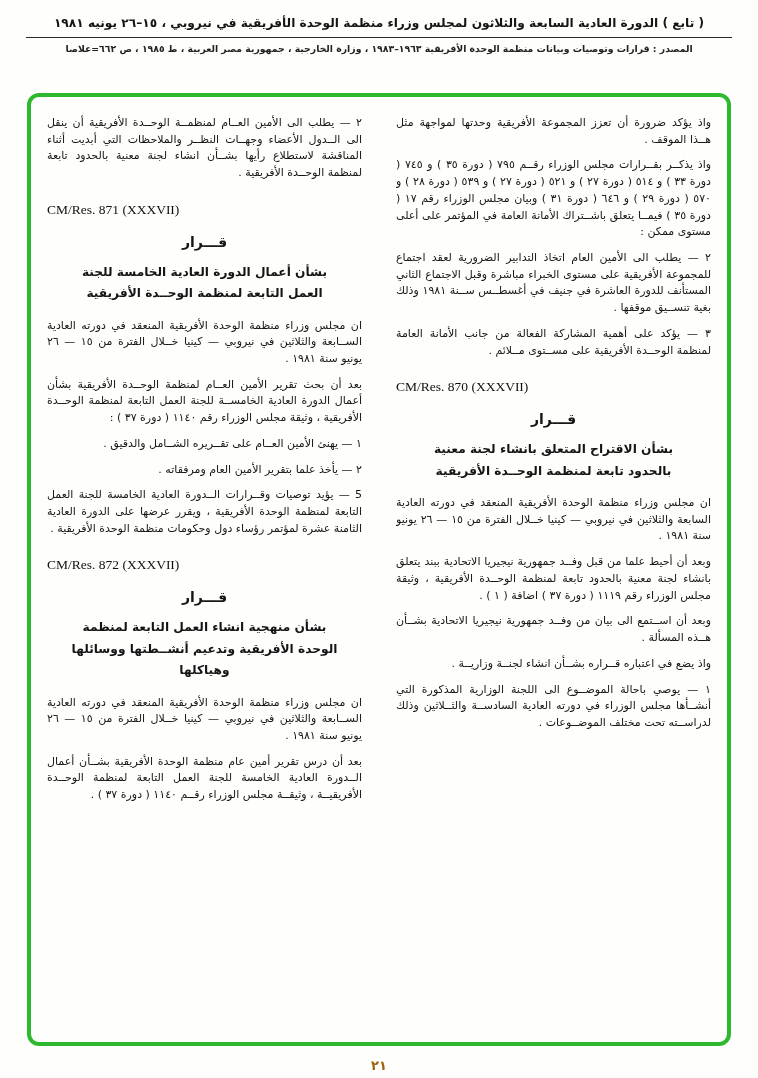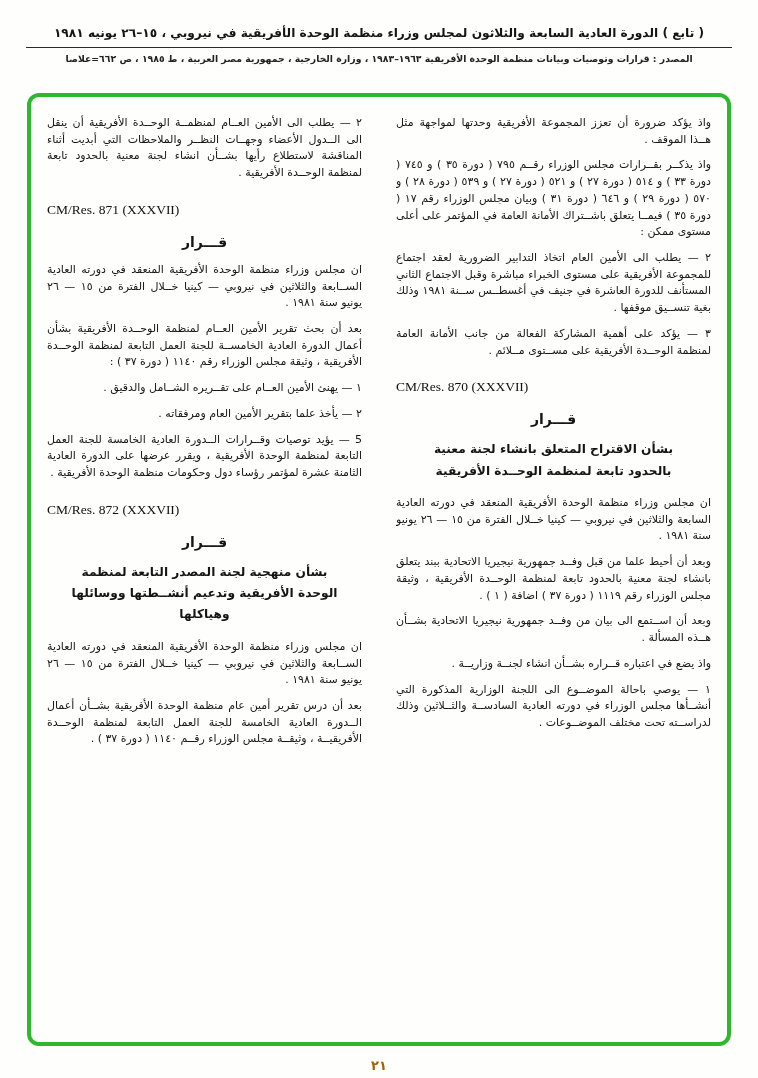--- a/index.html
+++ b/index.html
@@ -15,21 +15,21 @@
     height: 1078px;
     background: #fefefc;
     color: #151515;
     overflow: hidden;
   }
 
   
   .header {
     direction: rtl;
     text-align: center;
-    padding-top: 26px;
+    padding-top: 16px;
   }
   .header-line1 {
     font-size: 12.2px;
     font-weight: bold;
     letter-spacing: 0.2px;
   }
   .header-divider {
     border: none;
     border-top: 1.5px solid #2a2a2a;
     margin: 7px 26px 5px 26px;
@@ -138,28 +138,29 @@
         <p class="para">وبعد أن أحيط علما من قبل وفــد جمهورية نيجيريا الاتحادية ببند يتعلق بانشاء لجنة معنية بالحدود تابعة لمنظمة الوحــدة الأفريقية ، وثيقة مجلس الوزراء رقم ١١١٩ ( دورة ٣٧ ) اضافة ( ١ ) .</p>
         <p class="para">وبعد أن اســتمع الى بيان من وفــد جمهورية نيجيريا الاتحادية بشــأن هــذه المسألة .</p>
         <p class="para">واذ يضع في اعتباره قــراره بشــأن انشاء لجنــة وزاريــة .</p>
         <p class="para">١ — يوصي باحالة الموضــوع الى اللجنة الوزارية المذكورة التي أنشــأها مجلس الوزراء في دورته العادية السادســة والثــلاثين وذلك لدراســته تحت مختلف الموضــوعات .</p>
       </div>
 
       <div class="column">
         <p class="para">٢ — يطلب الى الأمين العــام لمنظمــة الوحــدة الأفريقية أن ينقل الى الــدول الأعضاء وجهــات النظــر والملاحظات التي أبديت أثناء المناقشة لاستطلاع رأيها بشــأن انشاء لجنة معنية بالحدود تابعة لمنظمة الوحــدة الأفريقية .</p>
         <div class="res-number">CM/Res. 871 (XXXVII)</div>
         <div class="res-title">قـــرار</div>
+        <div class="res-subtitle">بشأن أعمال الدورة العادية الخامسة للجنة العمل التابعة لمنظمة الوحــدة الأفريقية</div>
         <p class="para">ان مجلس وزراء منظمة الوحدة الأفريقية المنعقد في دورته العادية الســابعة والثلاثين في نيروبي — كينيا خــلال الفترة من ١٥ — ٢٦ يونيو سنة ١٩٨١ .</p>
         <p class="para">بعد أن بحث تقرير الأمين العــام لمنظمة الوحــدة الأفريقية بشأن أعمال الدورة العادية الخامســة للجنة العمل التابعة لمنظمة الوحــدة الأفريقية ، وثيقة مجلس الوزراء رقم ١١٤٠ ( دورة ٣٧ ) :</p>
         <p class="para">١ — يهنئ الأمين العــام على تقــريره الشــامل والدقيق .</p>
         <p class="para">٢ — يأخذ علما بتقرير الأمين العام ومرفقاته .</p>
         <p class="para">5 — يؤيد توصيات وقــرارات الــدورة العادية الخامسة للجنة العمل التابعة لمنظمة الوحدة الأفريقية ، ويقرر عرضها على الدورة العادية الثامنة عشرة لمؤتمر رؤساء دول وحكومات منظمة الوحدة الأفريقية .</p>
         <div class="res-number">CM/Res. 872 (XXXVII)</div>
         <div class="res-title">قـــرار</div>
-        <div class="res-subtitle">بشأن منهجية لجنة المصدر التابعة لمنظمة الوحدة الأفريقية وتدعيم أنشــطتها ووسائلها وهياكلها</div>
+        <div class="res-subtitle">بشأن منهجية انشاء العمل التابعة لمنظمة الوحدة الأفريقية وتدعيم أنشــطتها ووسائلها وهياكلها</div>
         <p class="para">ان مجلس وزراء منظمة الوحدة الأفريقية المنعقد في دورته العادية الســابعة والثلاثين في نيروبي — كينيا خــلال الفترة من ١٥ — ٢٦ يونيو سنة ١٩٨١ .</p>
         <p class="para">بعد أن درس تقرير أمين عام منظمة الوحدة الأفريقية بشــأن أعمال الــدورة العادية الخامسة للجنة العمل التابعة لمنظمة الوحــدة الأفريقيــة ، وثيقــة مجلس الوزراء رقــم ١١٤٠ ( دورة ٣٧ ) .</p>
       </div>
 
     </div>
   </div>
 
   <div class="page-number">٢١</div>
 
 </div>

